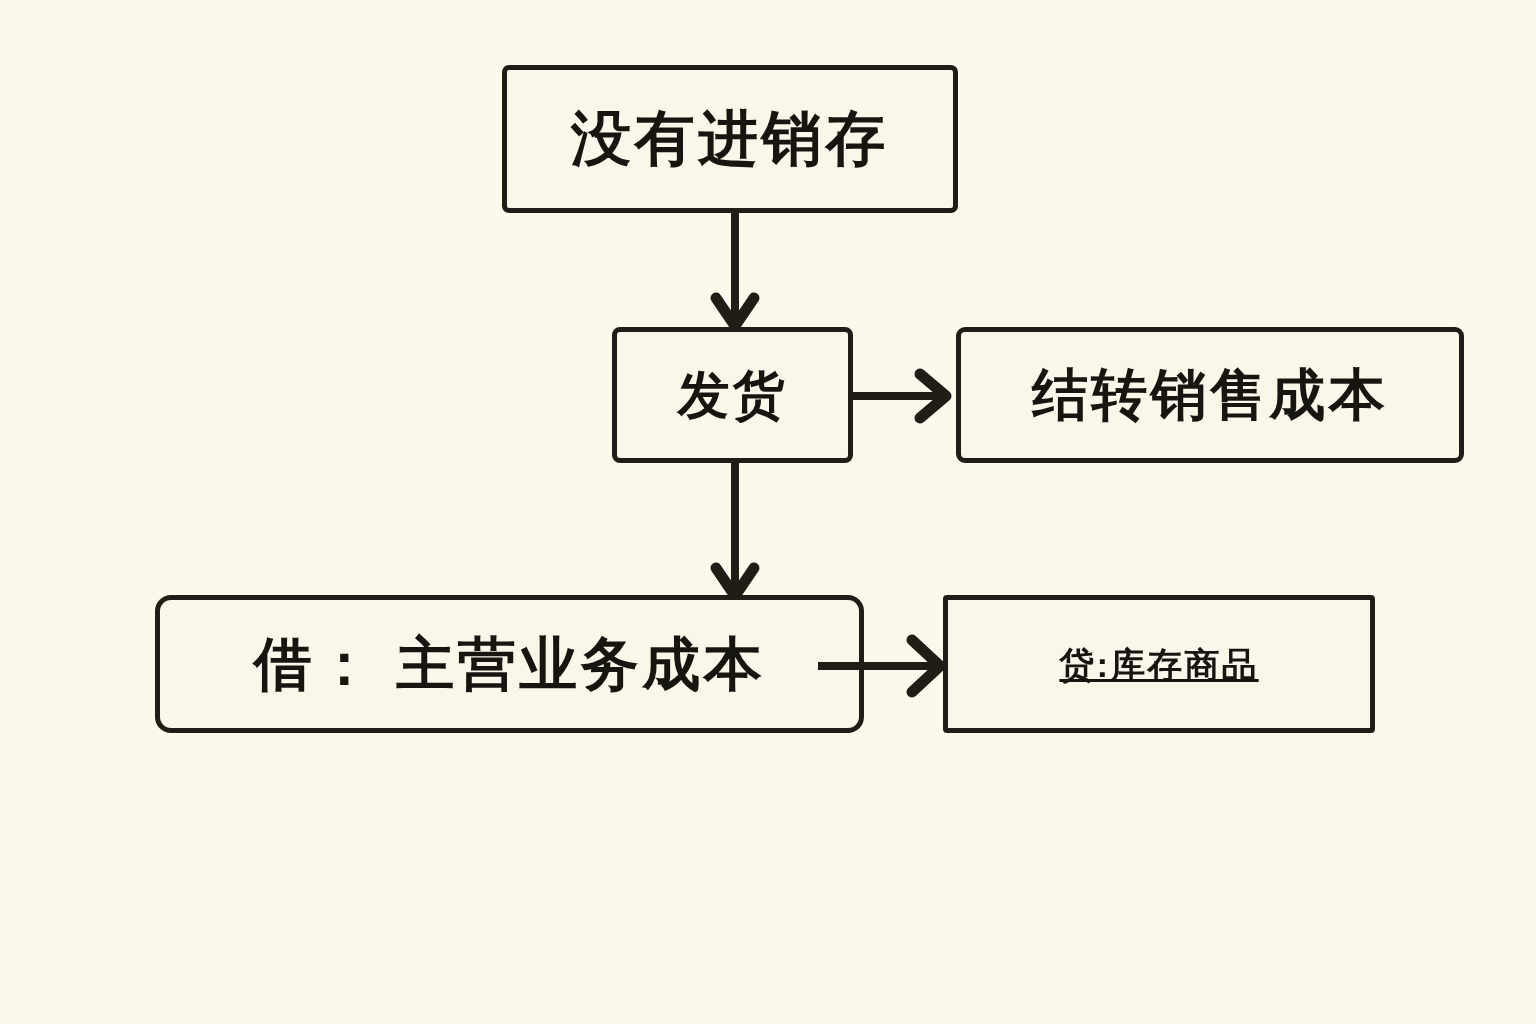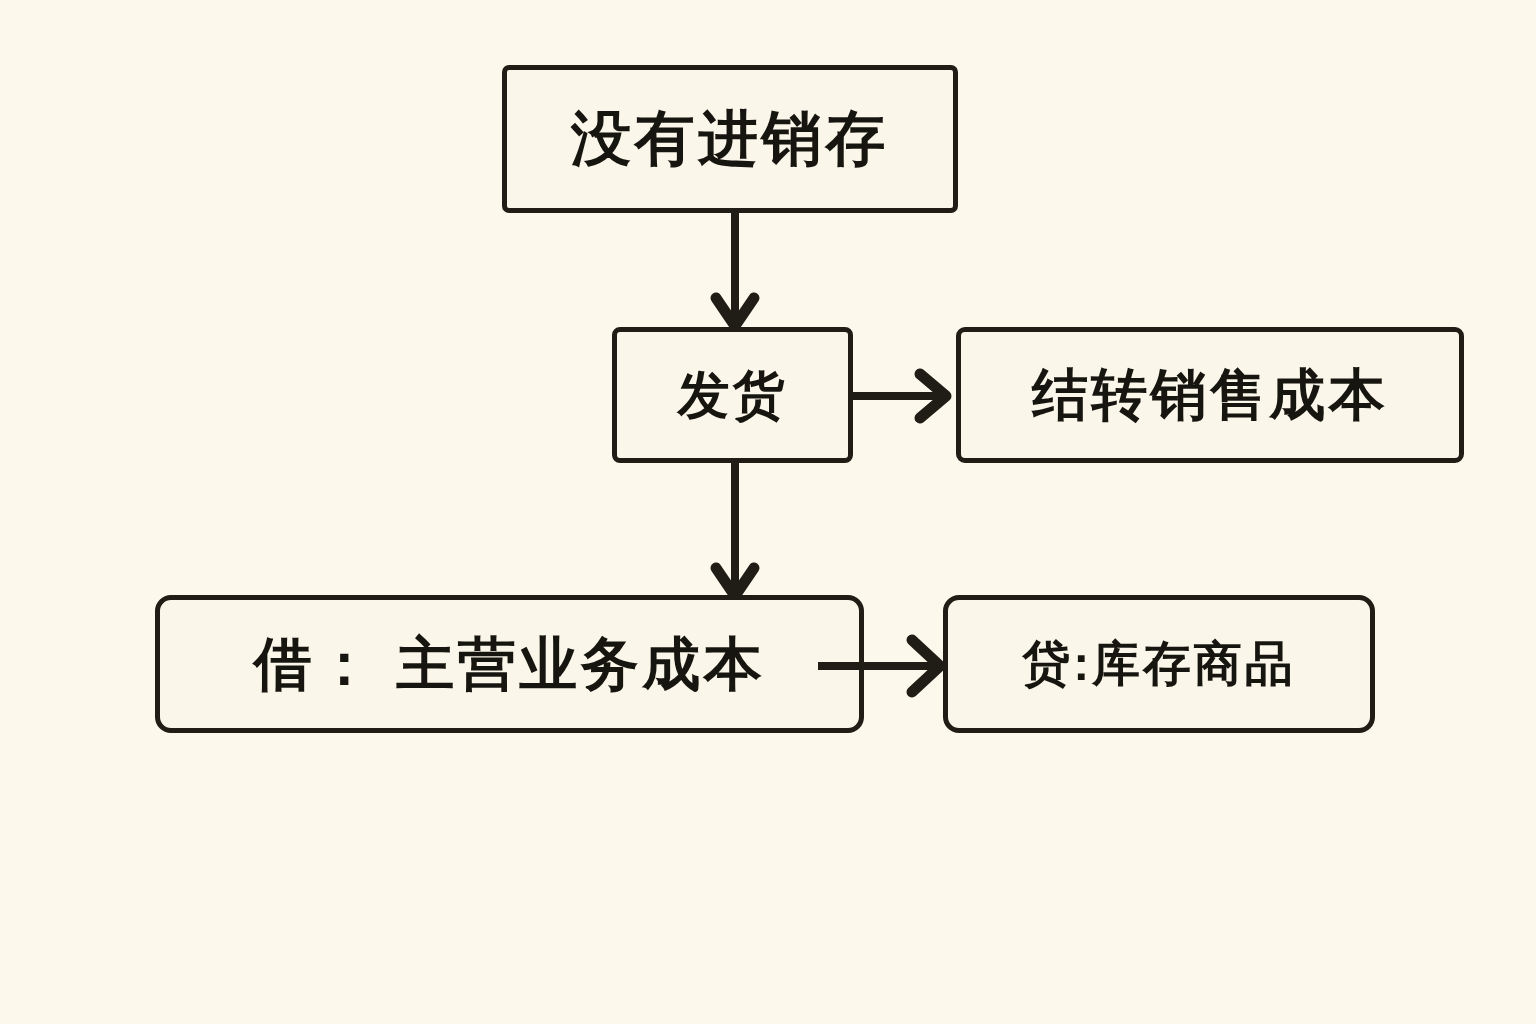--- a/index.html
+++ b/index.html
@@ -56,22 +56,23 @@
   #node-debit-main-cost {
     left: 113px;  top: 595px;
     width: 709px; height: 138px;
     border-radius: 16px;
     font-size: 58px;
     margin-left: 42px;
   }
   #node-credit-inventory {
     left: 943px;  top: 595px;
     width: 432px; height: 138px;
-    border-radius: 16px;
-    font-size: 48px;
+    border-radius: 4px;
+    font-size: 35px;
+    text-decoration: underline;
   }
   .edge {
     position: absolute;
     overflow: visible;
   }
   .edge svg { display: block; overflow: visible; }
   .edge-line {
     stroke: #1f1d16;
     stroke-width: 8;
     fill: none;

